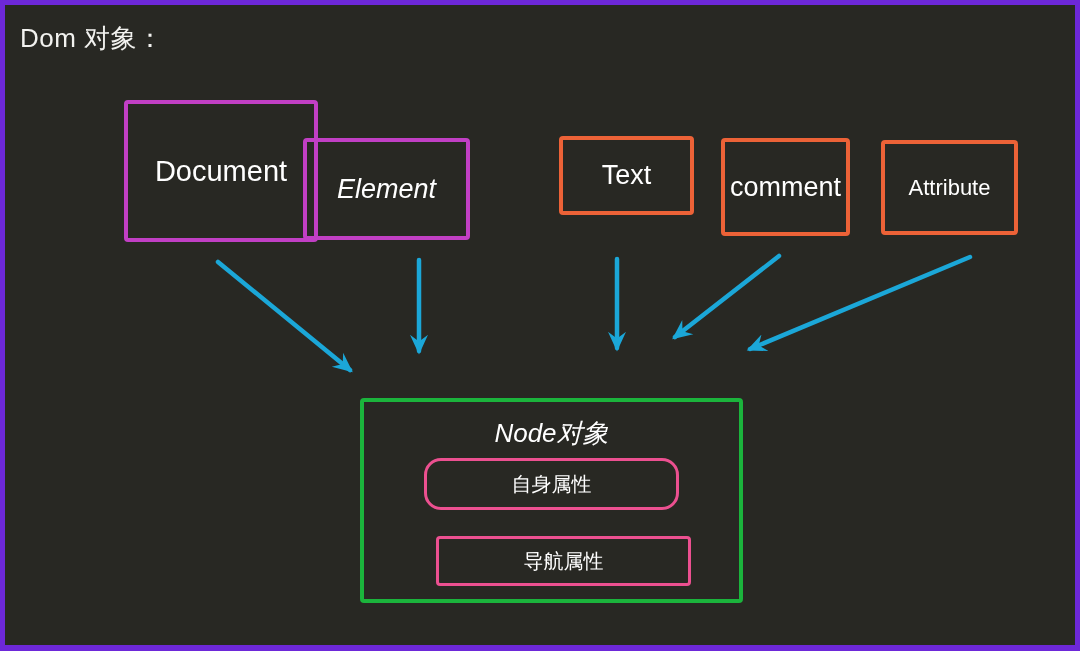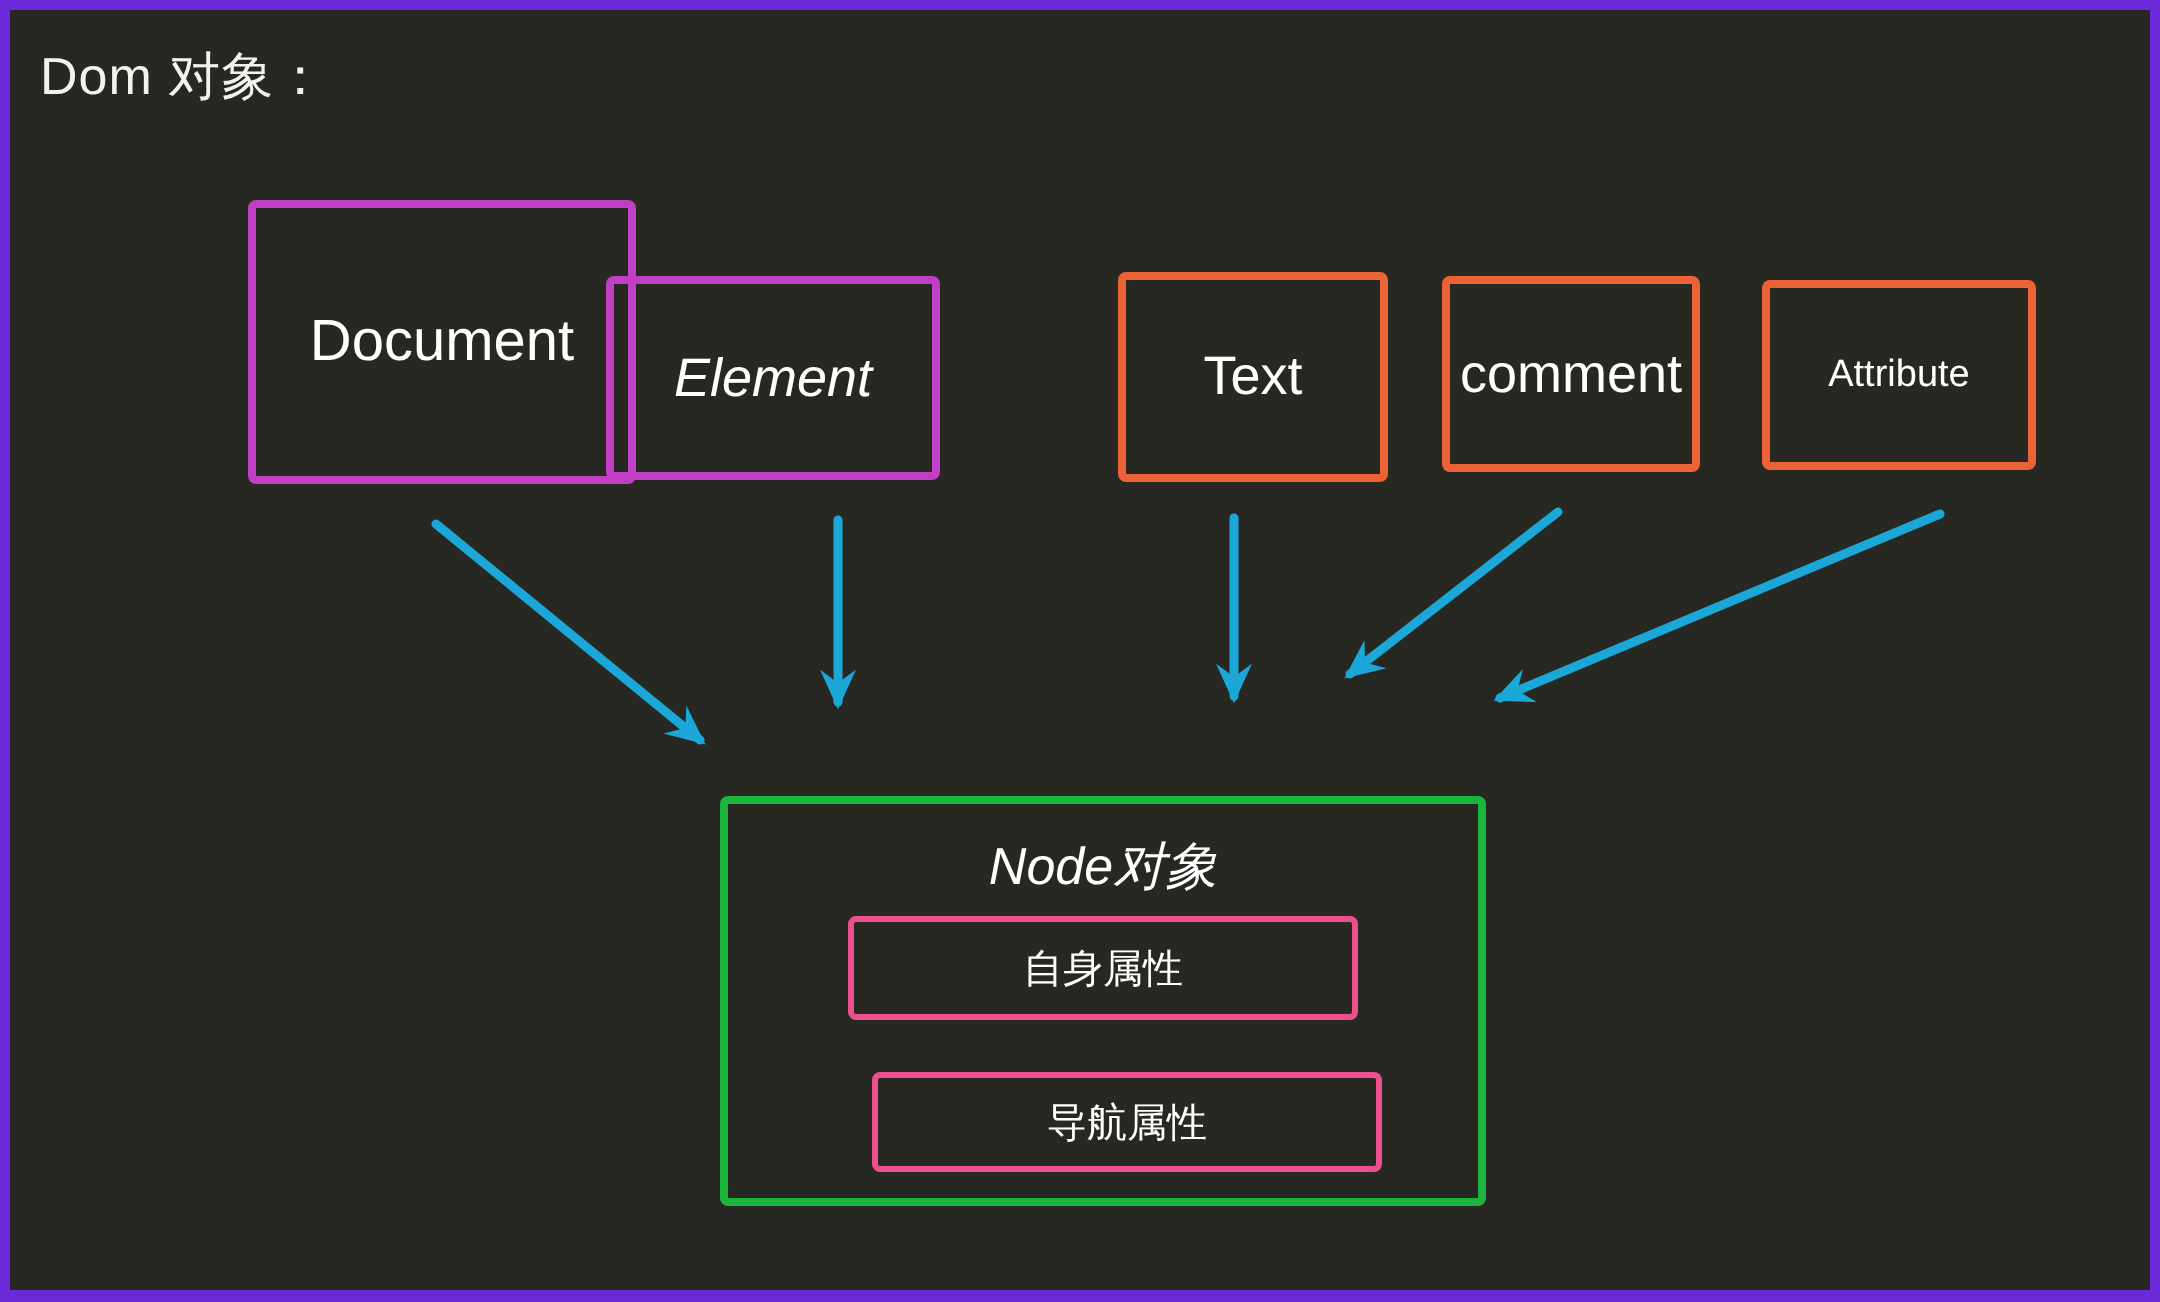--- a/index.html
+++ b/index.html
@@ -62,34 +62,34 @@
     font-size: 29px;
     margin-left: 36px;
   }
   #box-element {
     left: 298px; top: 133px; width: 167px; height: 102px;
     border-width: 4px; border-color: #c13fc4;
     font-size: 27px;
     font-style: italic;
   }
   #box-text {
-    left: 554px; top: 131px; width: 135px; height: 105px;
+    left: 554px; top: 131px; width: 135px; height: 79px;
     border-width: 4px; border-color: #ec6237;
     font-size: 27px;
   }
   #box-comment {
     left: 716px; top: 133px; width: 129px; height: 98px;
     border-width: 4px; border-color: #ec6237;
     font-size: 27px;
   }
   #box-comment .box-label { position: relative; }
   #box-attribute {
     left: 876px; top: 135px; width: 137px; height: 95px;
     border-width: 4px; border-color: #ec6237;
-    font-size: 19px;
+    font-size: 22px;
   }
   
   #box-node {
     position: absolute;
     left: 355px; top: 393px; width: 383px; height: 205px;
     box-sizing: border-box;
     border: 4px solid #1bb43c;
     border-radius: 4px;
   }
   #node-title {
@@ -108,21 +108,21 @@
     border: 3px solid #ec5090;
     border-radius: 4px;
     display: flex;
     align-items: center;
     justify-content: center;
     color: #ffffff;
     font-size: 20px;
     white-space: nowrap;
   }
   #attr-own {
-    left: 60px; top: 56px; width: 255px; height: 52px;
+    left: 60px; top: 56px; width: 255px; height: 52px; border-radius: 17px;
   }
   #attr-nav {
     left: 60px; top: 134px; width: 255px; height: 50px; margin-left: 12px;
   }
   #arrows {
     position: absolute;
     left: 0; top: 0;
     width: 1070px; height: 640px;
     pointer-events: none;
   }

